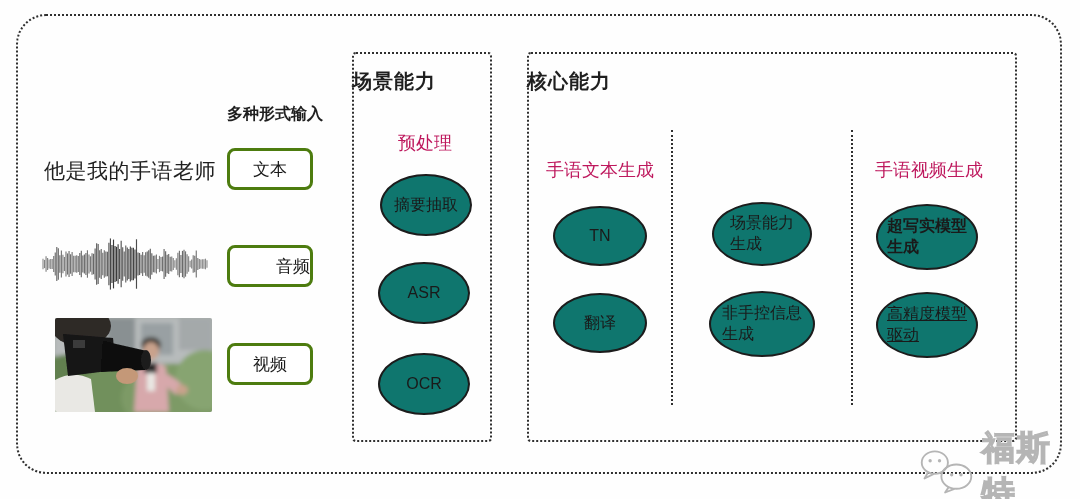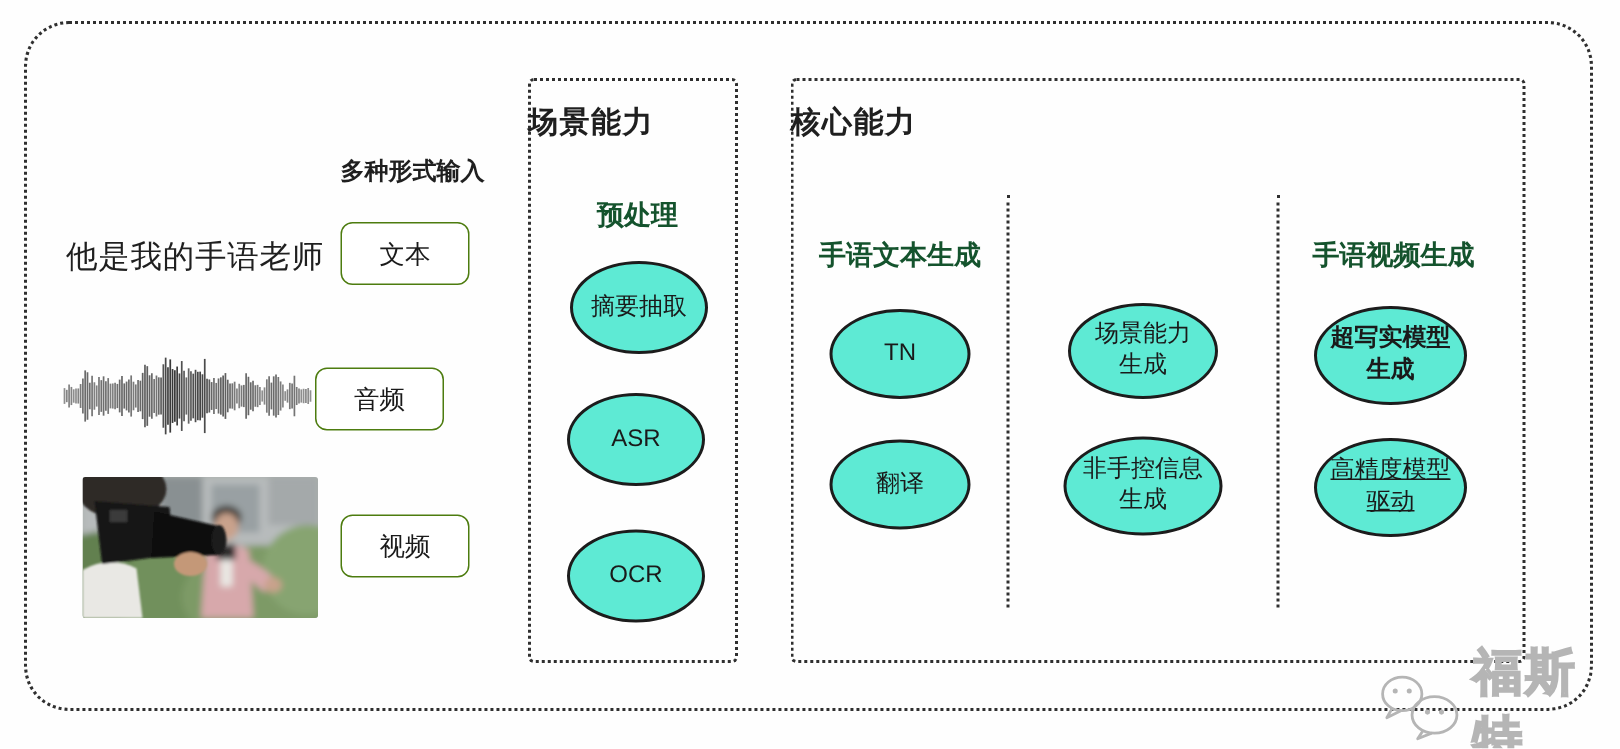--- a/index.html
+++ b/index.html
@@ -40,45 +40,44 @@
     position: absolute;
     font-size: 20px;
     font-weight: bold;
     letter-spacing: 1px;
   }
   .scene-title { left:352px; top:68px; width:140px; }
   .core-title  { left:527px; top:68px; width:490px; }
   .sub-label {
     position: absolute;
     font-size: 18px;
-    font-weight: 700;
+    font-weight: 400;
     text-align: center;
-    color:#14532d;
+    color:#be185d;
   }
   .pre-label { left:365px; top:131px; width:120px; }
   .col-header-1 { left:520px; top:158px; width:160px; }
   .col-header-2 { left:672px; top:158px; width:180px; }
   .col-header-3 { left:848px; top:158px; width:162px; }
   .v-sep {
     position: absolute;
     top:130px;
     width:0; height:275px;
     border-left: 2px dotted var(--outline);
   }
   .v-sep-1 { left:671px; }
   .v-sep-2 { left:851px; }
   .ellipse {
     position: absolute;
     border: 2.5px solid var(--node-stroke);
     border-radius: 50%;
-    background: #5eead4;
+    background: #0f766e;
     display: flex;
     align-items: center;
     justify-content: center;
-    text-align: center;
     font-size: 16px;
     line-height: 1.3;
     white-space: pre-line;
     color:#1a1a1a;
   }
   .n-abstract { left:380px; top:174px; width:92px;  height:62px; }
   .n-asr      { left:378px; top:262px; width:92px;  height:62px; }
   .n-ocr      { left:378px; top:353px; width:92px;  height:62px; }
   .n-tn       { left:553px; top:206px; width:94px;  height:60px; }
   .n-trans    { left:553px; top:293px; width:94px;  height:60px; }
@@ -94,31 +93,31 @@
   }
   .sample-text {
     position: absolute;
     left:44px; top:157px;
     font-size: 21px;
     letter-spacing: 0.5px;
   }
   .input-box {
     position: absolute;
     width: 86px; height: 42px;
-    border: 1px solid #4d7c0f;
+    border: 3px solid #4d7c0f;
     border-radius: 8px;
     background: #fff;
     display: flex;
     align-items: center;
     justify-content: center;
     font-size: 17px;
     color:#1a1a1a;
   }
   .box-text  { left:227px; top:148px; }
-  .box-audio { left:210px; top:245px; }
+  .box-audio { left:227px; top:245px;justify-content:flex-end; }
   .box-video { left:227px; top:343px; }
 
   .waveform {
     position: absolute;
     left:42px; top:228px;
     width:166px; height:72px;
   }
   .video-thumb {
     position: absolute;
     left:55px; top:318px;

